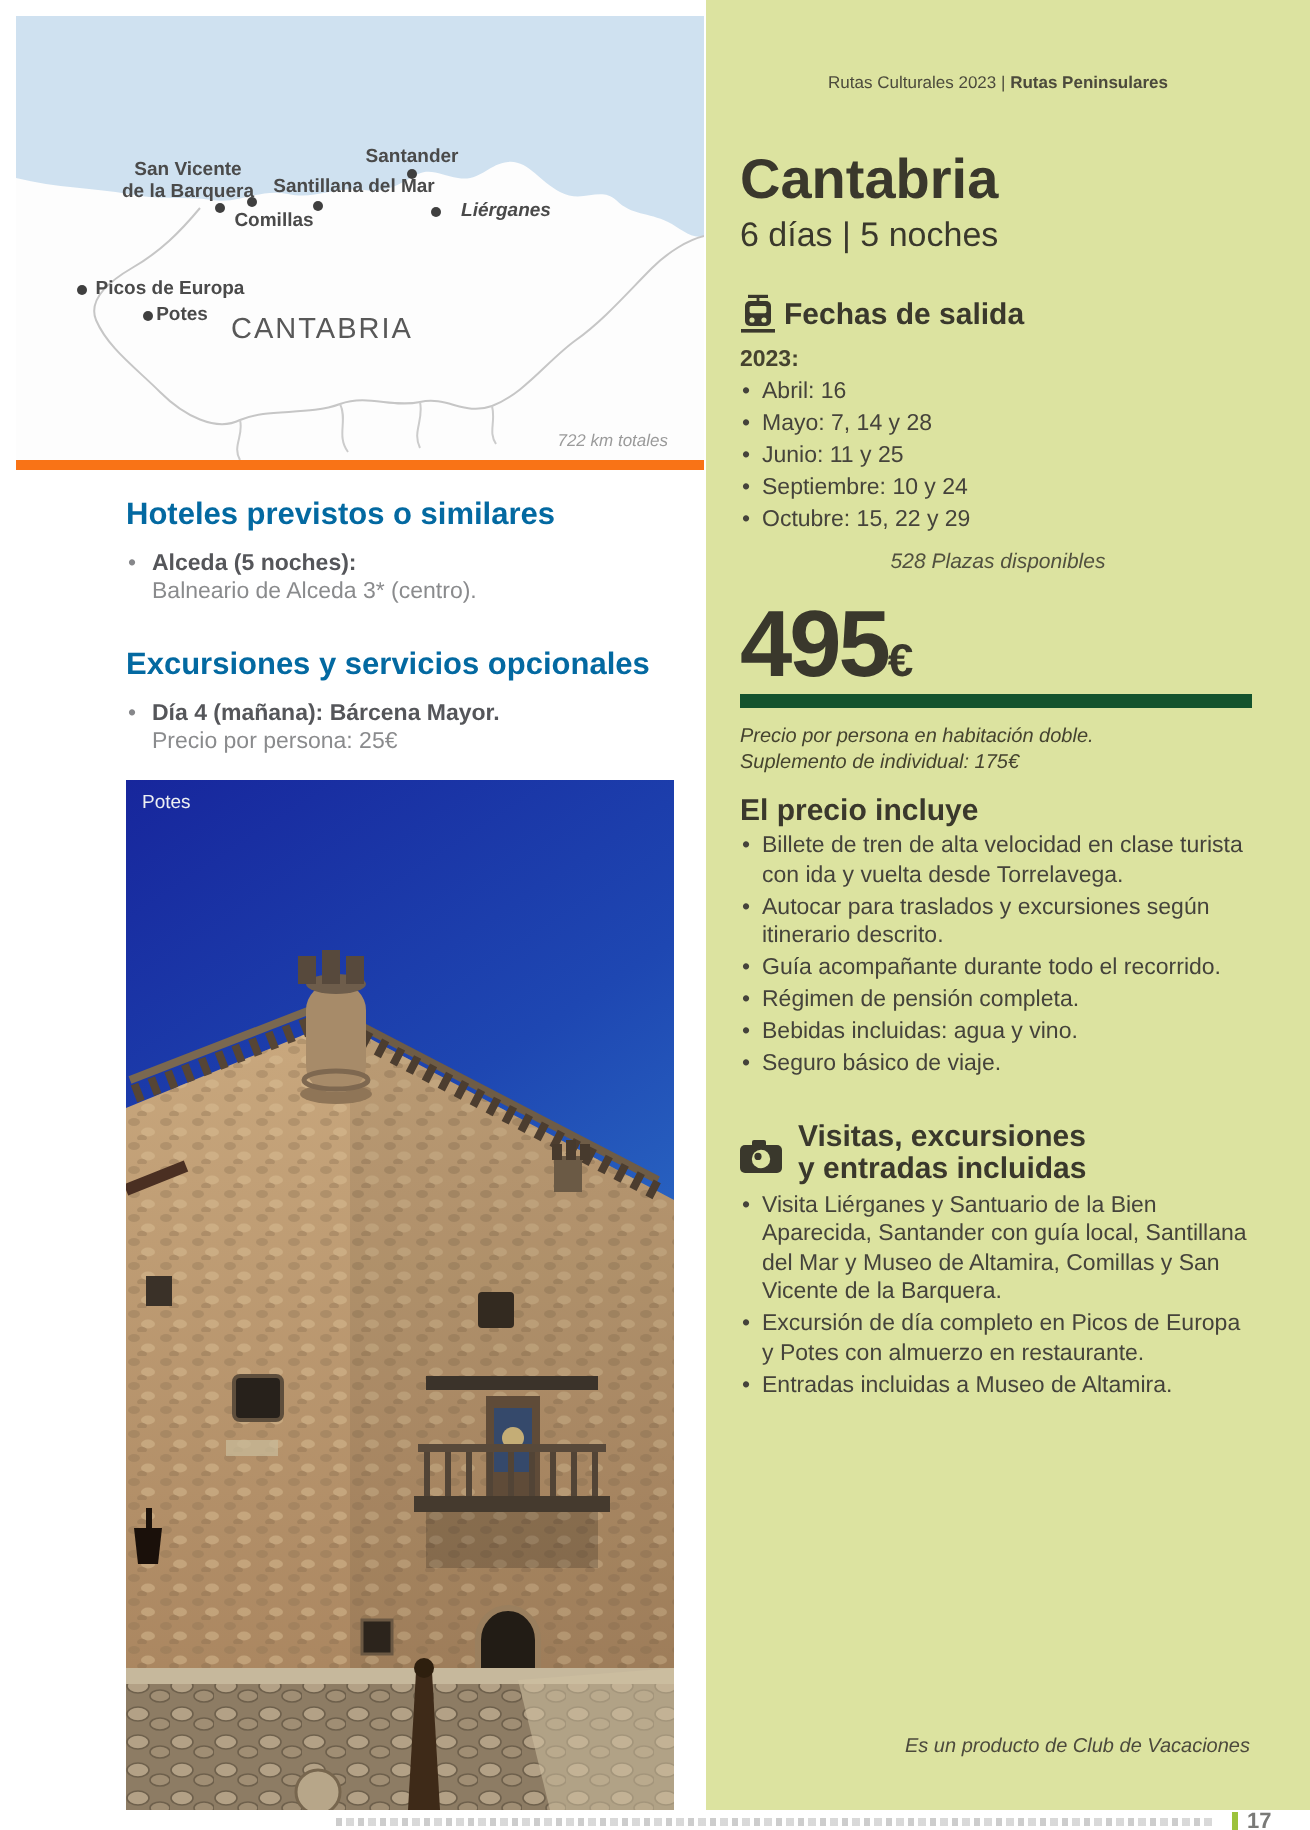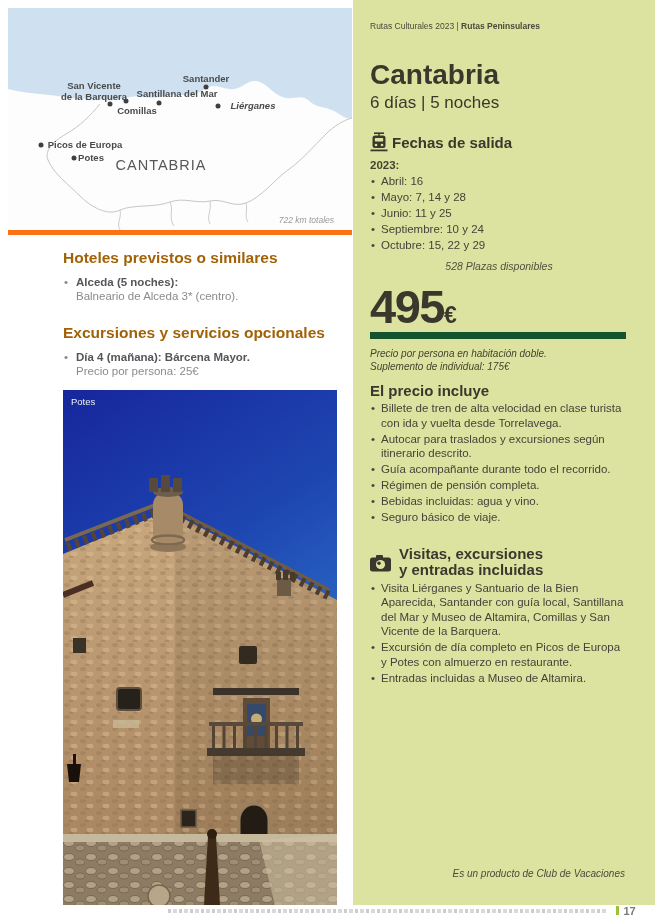--- a/index.html
+++ b/index.html
@@ -13,33 +13,33 @@
               color:#4a4a4a;text-align:center;white-space:pre-line;line-height:10.5px;}
   .city-dot{position:absolute;width:5px;height:5px;border-radius:50%;background:#3f3f3f;
             transform:translate(-50%,-50%);}
   .region-label{position:absolute;left:153px;top:157px;transform:translate(-50%,-50%);
                 font-size:14.5px;color:#585858;letter-spacing:1px;}
   .km-note{position:absolute;right:18px;top:207px;font-size:8.5px;font-style:italic;color:#9a9a9a;}
 
   
   .left-col{position:absolute;left:63px;top:249px;width:282px;}
   .section{margin-bottom:21px;}
-  .section-heading{font-size:15.5px;font-weight:bold;color:#a16207;margin:0 0 9px 0;}
+  .section-heading{font-size:15.5px;font-weight:bold;color:#0369a1;margin:0 0 9px 0;}
   .bullet-item{position:relative;padding-left:13px;font-size:11.5px;color:#55565a;font-weight:bold;line-height:13px;}
   .bullet-item::before{content:"\2022";position:absolute;left:1px;color:#86878a;font-weight:normal;}
   .item-detail{padding-left:13px;font-size:11.5px;color:#8a8b8d;line-height:13px;margin-top:1px;font-weight:normal;}
 
   
   .photo{position:absolute;left:63px;top:390px;width:274px;height:515px;overflow:hidden;}
   .photo-caption{position:absolute;left:8px;top:6px;color:#edf0f3;font-size:9.5px;z-index:2;}
 
   
   .panel{position:absolute;left:353px;top:0;width:302px;height:905px;background:#dce3a0;
          box-sizing:border-box;padding:0 27px 0 17px;color:#3a382c;}
-  .breadcrumb{padding-top:21px;text-align:left;font-size:8.5px;color:#4c4a3c;}
+  .breadcrumb{padding-top:36px;text-align:center;font-size:8.5px;color:#4c4a3c;}
   .breadcrumb .bold{font-weight:bold;}
   .panel-title{margin-top:29px;font-size:28px;font-weight:bold;color:#3a382c;line-height:30px;}
   .panel-subtitle{margin-top:3px;font-size:17px;color:#3a382c;}
   .dates-heading{margin-top:19px;display:flex;align-items:center;gap:4px;
                  font-size:15px;font-weight:bold;color:#3a382c;}
   .year{margin-top:7px;font-size:11.5px;font-weight:bold;color:#45432f;}
   ul.blist{list-style:none;margin:2px 0 0 0;padding:0 0 0 11px;}
   ul.blist li{position:relative;font-size:11.5px;line-height:16px;color:#45433b;}
   ul.blist li::before{content:"\2022";position:absolute;left:-10px;color:#45433b;}
   ul.blist.tight li{line-height:14.5px;margin-bottom:1.5px;}

